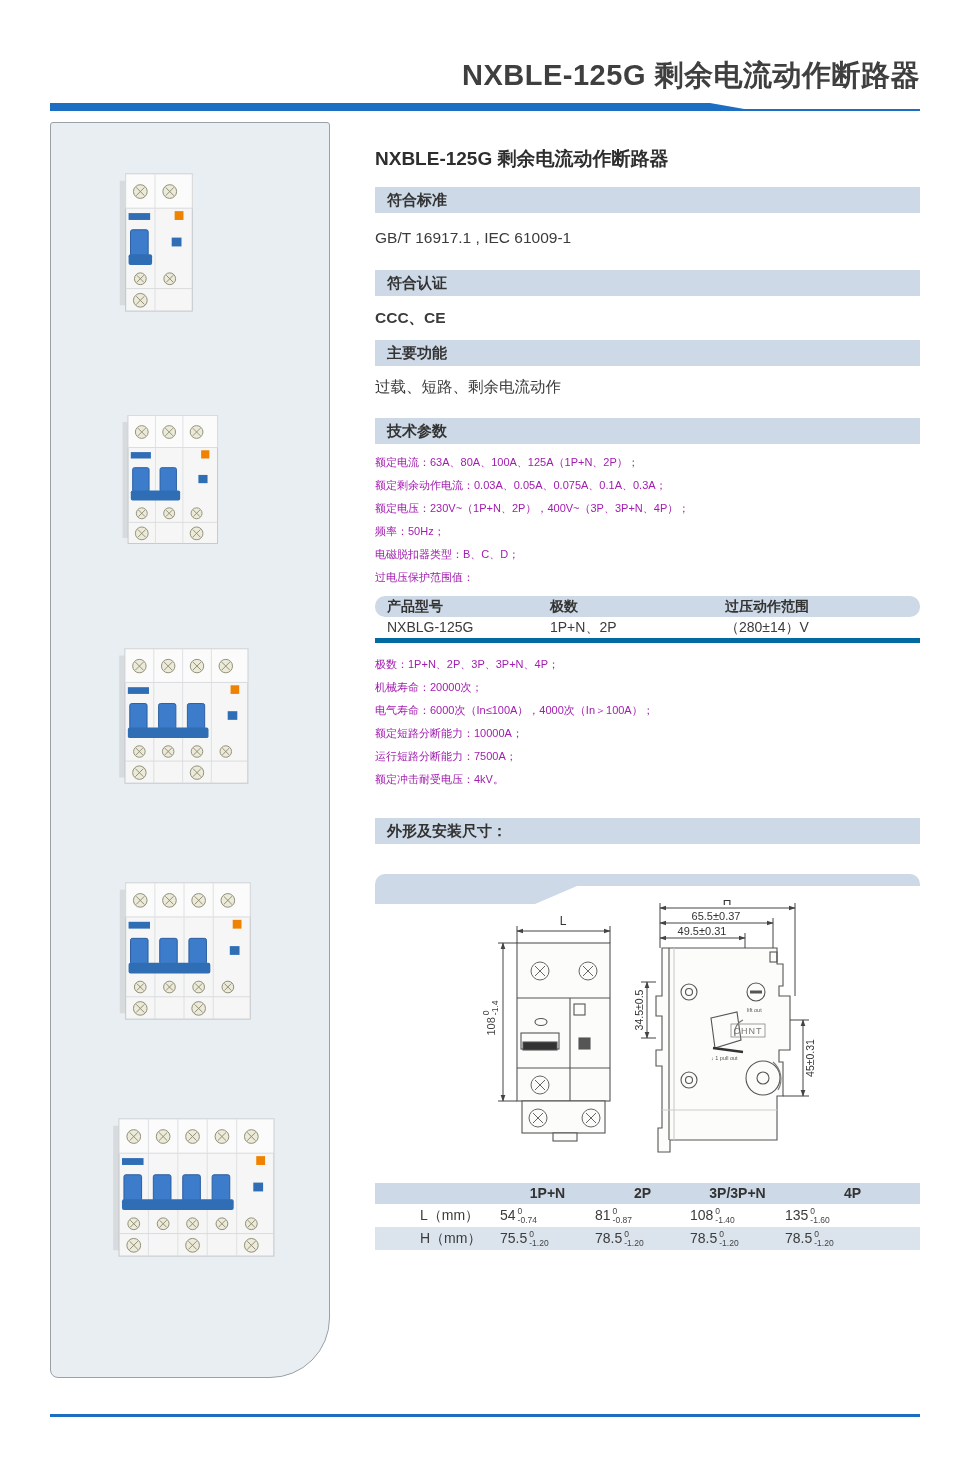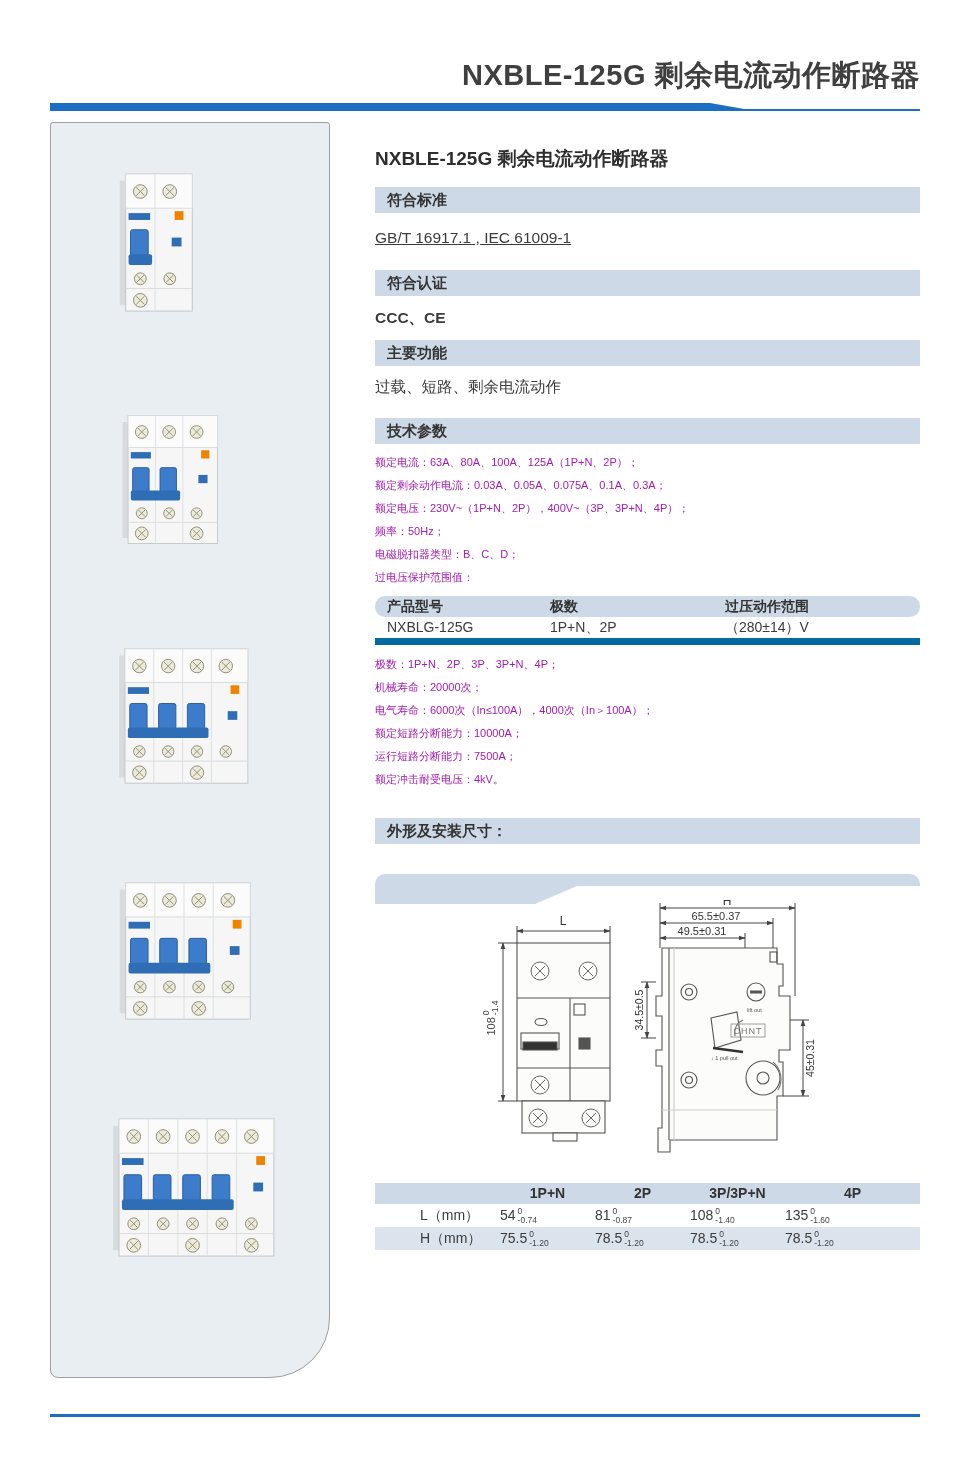--- a/index.html
+++ b/index.html
@@ -22,21 +22,21 @@
   .subtitle{position:absolute;left:375px;top:146px;font-size:19px;font-weight:bold;color:#2e2e2e;}
   .band{position:absolute;left:375px;width:545px;height:26px;background:#cdd9e6;
         font-size:15px;font-weight:bold;color:#333;line-height:26px;padding-left:12px;box-sizing:border-box;}
   .bodytext{position:absolute;left:375px;width:545px;font-size:15.5px;color:#3b3b3b;}
   .lines{position:absolute;left:375px;width:545px;font-size:11px;color:#a21caf;line-height:23px;}
 
   
   .mini-table{position:absolute;left:375px;top:596px;width:545px;font-size:14px;}
   .mt-row{display:flex;height:21px;line-height:21px;}
   .mt-head{background:#cdd9e6;font-weight:bold;color:#333;border-radius:10px;}
-  .mt-data{background:#ffffff;border-bottom:7px solid #0369a1;}
+  .mt-data{background:#ffffff;border-bottom:5px solid #0369a1;}
   .mt-c1{width:175px;padding-left:12px;box-sizing:border-box;}
   .mt-c2{width:175px;}
   .mt-c3{flex:1;}
 
   
   .draw-box{position:absolute;left:375px;top:874px;width:545px;height:292px;background:#ffffff;}
   .draw-band-left{position:absolute;left:0;top:0;width:160px;height:30px;background:#cdd9e6;border-top-left-radius:10px;}
   .draw-band-slant{position:absolute;left:160px;top:0;width:42px;height:30px;background:#cdd9e6;
         clip-path:polygon(0 0,100% 0,100% 40%,0 100%);}
   .draw-band-right{position:absolute;left:200px;top:0;right:0;height:12px;background:#cdd9e6;border-top-right-radius:10px;}
@@ -375,21 +375,21 @@
             <circle cx="142" cy="134" r="7"></circle>
             <line x1="137.8" y1="129.8" x2="146.2" y2="138.2"></line>
             <line x1="137.8" y1="138.2" x2="146.2" y2="129.8"></line>
           </g>
         </svg></div>
   </div>
 
   <div class="subtitle">NXBLE-125G 剩余电流动作断路器</div>
 
   <div class="band" style="top:187px;">符合标准</div>
-  <div class="bodytext" style="top:229px;text-decoration:underline;">GB/T 16917.1 , IEC 61009-1</div>
+  <div class="bodytext" style="top:229px;">GB/T 16917.1 , IEC 61009-1</div>
 
   <div class="band" style="top:270px;">符合认证</div>
   <div class="bodytext" style="top:308px;font-weight:bold;">CCC、CE</div>
 
   <div class="band" style="top:340px;">主要功能</div>
   <div class="bodytext" style="top:377px;">过载、短路、剩余电流动作</div>
 
   <div class="band" style="top:418px;">技术参数</div>
   <div class="lines" style="top:451px;">
     <div>额定电流：63A、80A、100A、125A（1P+N、2P）；</div>

